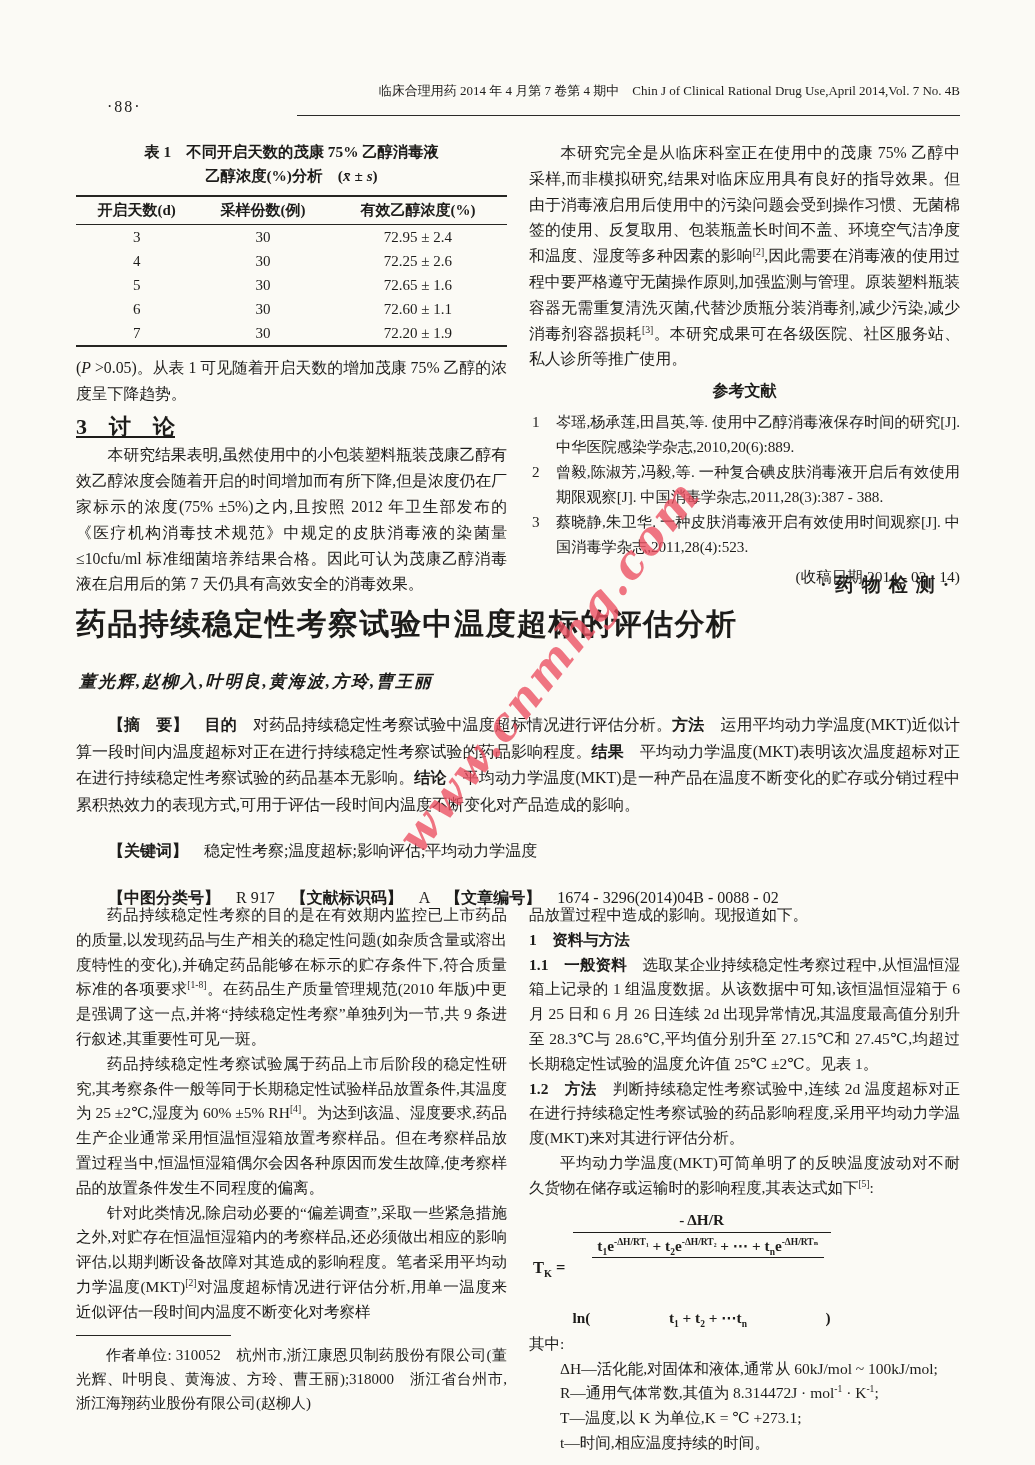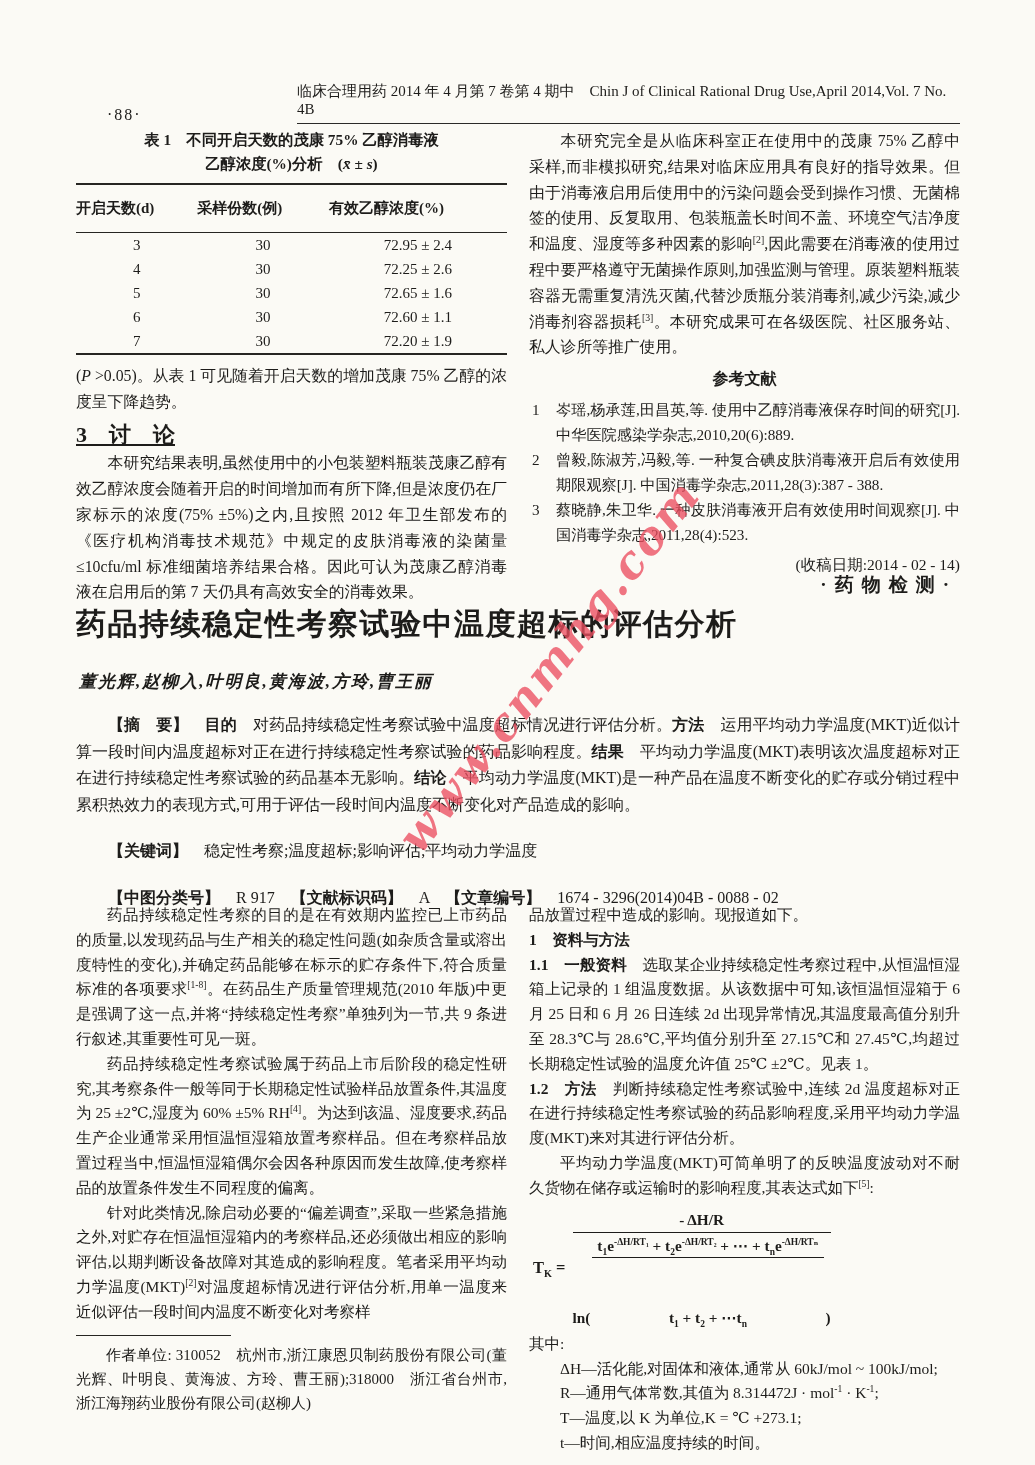--- a/index.html
+++ b/index.html
@@ -1,29 +1,29 @@
 <!DOCTYPE html>
 <html><head>
 <meta charset="utf-8">
 <style>
   html,body{margin:0;padding:0;}
   .page{position:relative;width:1035px;height:1465px;background:#fbfaf5;color:#1d1c1a;
         font-family:"Liberation Serif","DejaVu Serif",serif;overflow:hidden;}
   
   .header{position:absolute;top:82px;left:78px;width:882px;display:flex;align-items:flex-end;}
   .pagenum{width:72px;font-size:16px;letter-spacing:2px;margin-left:29px;}
-  .jline{flex:1;margin-left:118px;text-align:left;font-size:15px;
-         border-bottom:1.5px solid #2b2a28;padding-bottom:5px;}
+  .jline{flex:1;margin-left:118px;text-align:right;font-size:13px;
+         border-bottom:1.5px solid #2b2a28;padding-bottom:15px;}
   
   .cols-top{position:absolute;top:128px;left:76px;width:884px;display:flex;gap:22px;}
-  .col{width:431px;font-size:15.8px;line-height:25.8px;text-align:justify;}
+  .col{width:431px;font-size:15.8px;line-height:25.8px;text-align:justify;margin-top:12px;}
   .tcap{text-align:center;font-size:15.3px;line-height:24px;font-weight:bold;}
   table.dtable{width:100%;border-collapse:collapse;margin-top:7px;font-size:15px;line-height:21px;
                border-top:2.5px solid #262522;border-bottom:2.5px solid #262522;}
-  table.dtable th{font-weight:bold;padding:13px 0;border-bottom:1.5px solid #262522;}
+  table.dtable th{font-weight:bold;padding:3px 0;border-bottom:1.5px solid #262522;text-align:center;}
   table.dtable td{padding:1.5px 0;text-align:center;}
   .atp{margin:8px 0 0;}
   .disc-h{font-weight:bold;font-size:22px;margin:7px 0 3px;text-decoration:underline;}
   .para{text-indent:2em;margin:0;}
   .ref-h{text-align:center;font-weight:bold;font-size:16px;margin:6px 0 5px;}
   .ref{position:relative;padding-left:27px;font-size:15.2px;line-height:25px;text-align:justify;}
   .ref .rnum{position:absolute;left:3px;}
   .received{text-align:right;font-size:15.5px;margin-top:5px;}
   
   .section-label{position:absolute;top:572px;right:78px;font-size:19px;font-weight:bold;letter-spacing:8px;text-align:center;}

